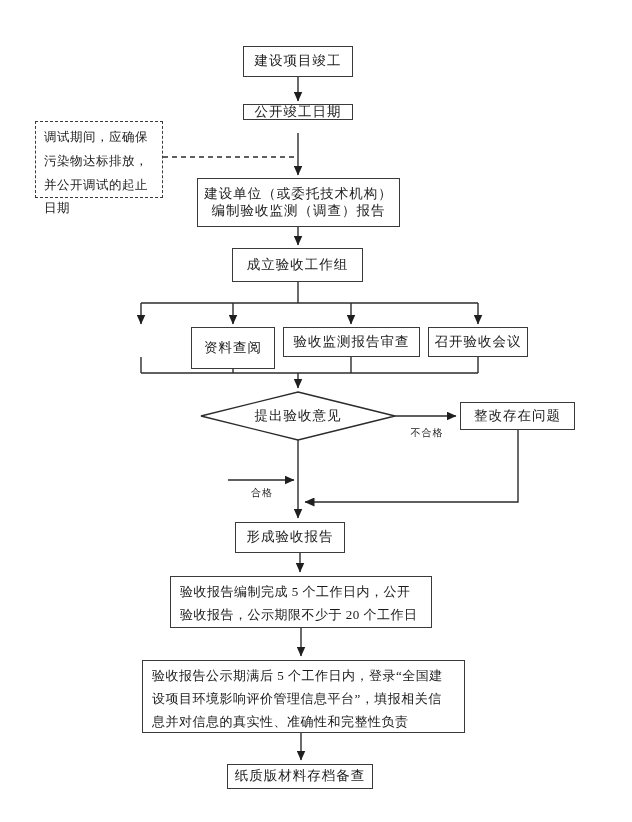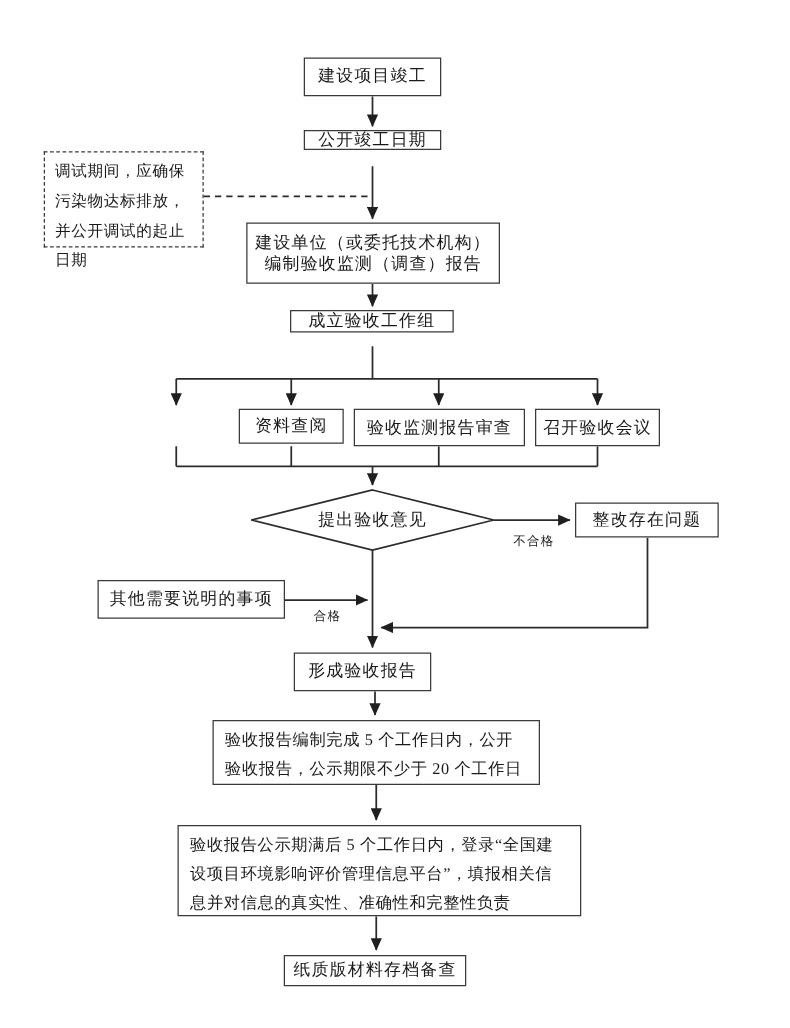--- a/index.html
+++ b/index.html
@@ -108,34 +108,33 @@
   </svg>
 
   <div class="node" style="left:243px;top:46px;width:110px;height:31px">建设项目竣工</div>
 
   <div class="node" style="left:243px;top:104px;width:110px;height:16px">公开竣工日期</div>
 
   <div class="node dashed" style="left:35px;top:121px;width:128px;height:77px">调试期间，应确保污染物达标排放，并公开调试的起止日期</div>
 
   <div class="node" style="left:197px;top:178px;width:203px;height:49px">建设单位（或委托技术机构）编制验收监测（调查）报告</div>
 
-  <div class="node" style="left:232px;top:248px;width:131px;height:18px">成立验收工作组</div>
+  <div class="node" style="left:232px;top:248px;width:131px;height:34px">成立验收工作组</div>
 
 
-  <div class="node" style="left:191px;top:327px;width:84px;height:28px">资料查阅</div>
+  <div class="node" style="left:191px;top:327px;width:84px;height:42px">资料查阅</div>
 
   <div class="node" style="left:283px;top:327px;width:137px;height:30px">验收监测报告审查</div>
 
   <div class="node" style="left:428px;top:327px;width:100px;height:30px">召开验收会议</div>
 
   <div class="dtext" style="left:206px;top:403px;width:184px;height:26px">提出验收意见</div>
 
   <div class="node" style="left:460px;top:402px;width:115px;height:28px">整改存在问题</div>
 
-  <div class="node" style="left:78px;top:464px;width:150px;height:31px">其他需要说明的事项</div>
 
   <div class="node" style="left:235px;top:522px;width:110px;height:31px">形成验收报告</div>
 
   <div class="node para" style="left:170px;top:576px;width:262px;height:52px">验收报告编制完成 5 个工作日内，公开验收报告，公示期限不少于 20 个工作日</div>
 
   <div class="node para" style="left:142px;top:660px;width:323px;height:73px">验收报告公示期满后 5 个工作日内，登录“全国建设项目环境影响评价管理信息平台”，填报相关信息并对信息的真实性、准确性和完整性负责</div>
 
   <div class="node" style="left:227px;top:764px;width:146px;height:25px">纸质版材料存档备查</div>
 
   <div class="elabel" style="left:402px;top:390px;width:50px">不合格</div>

